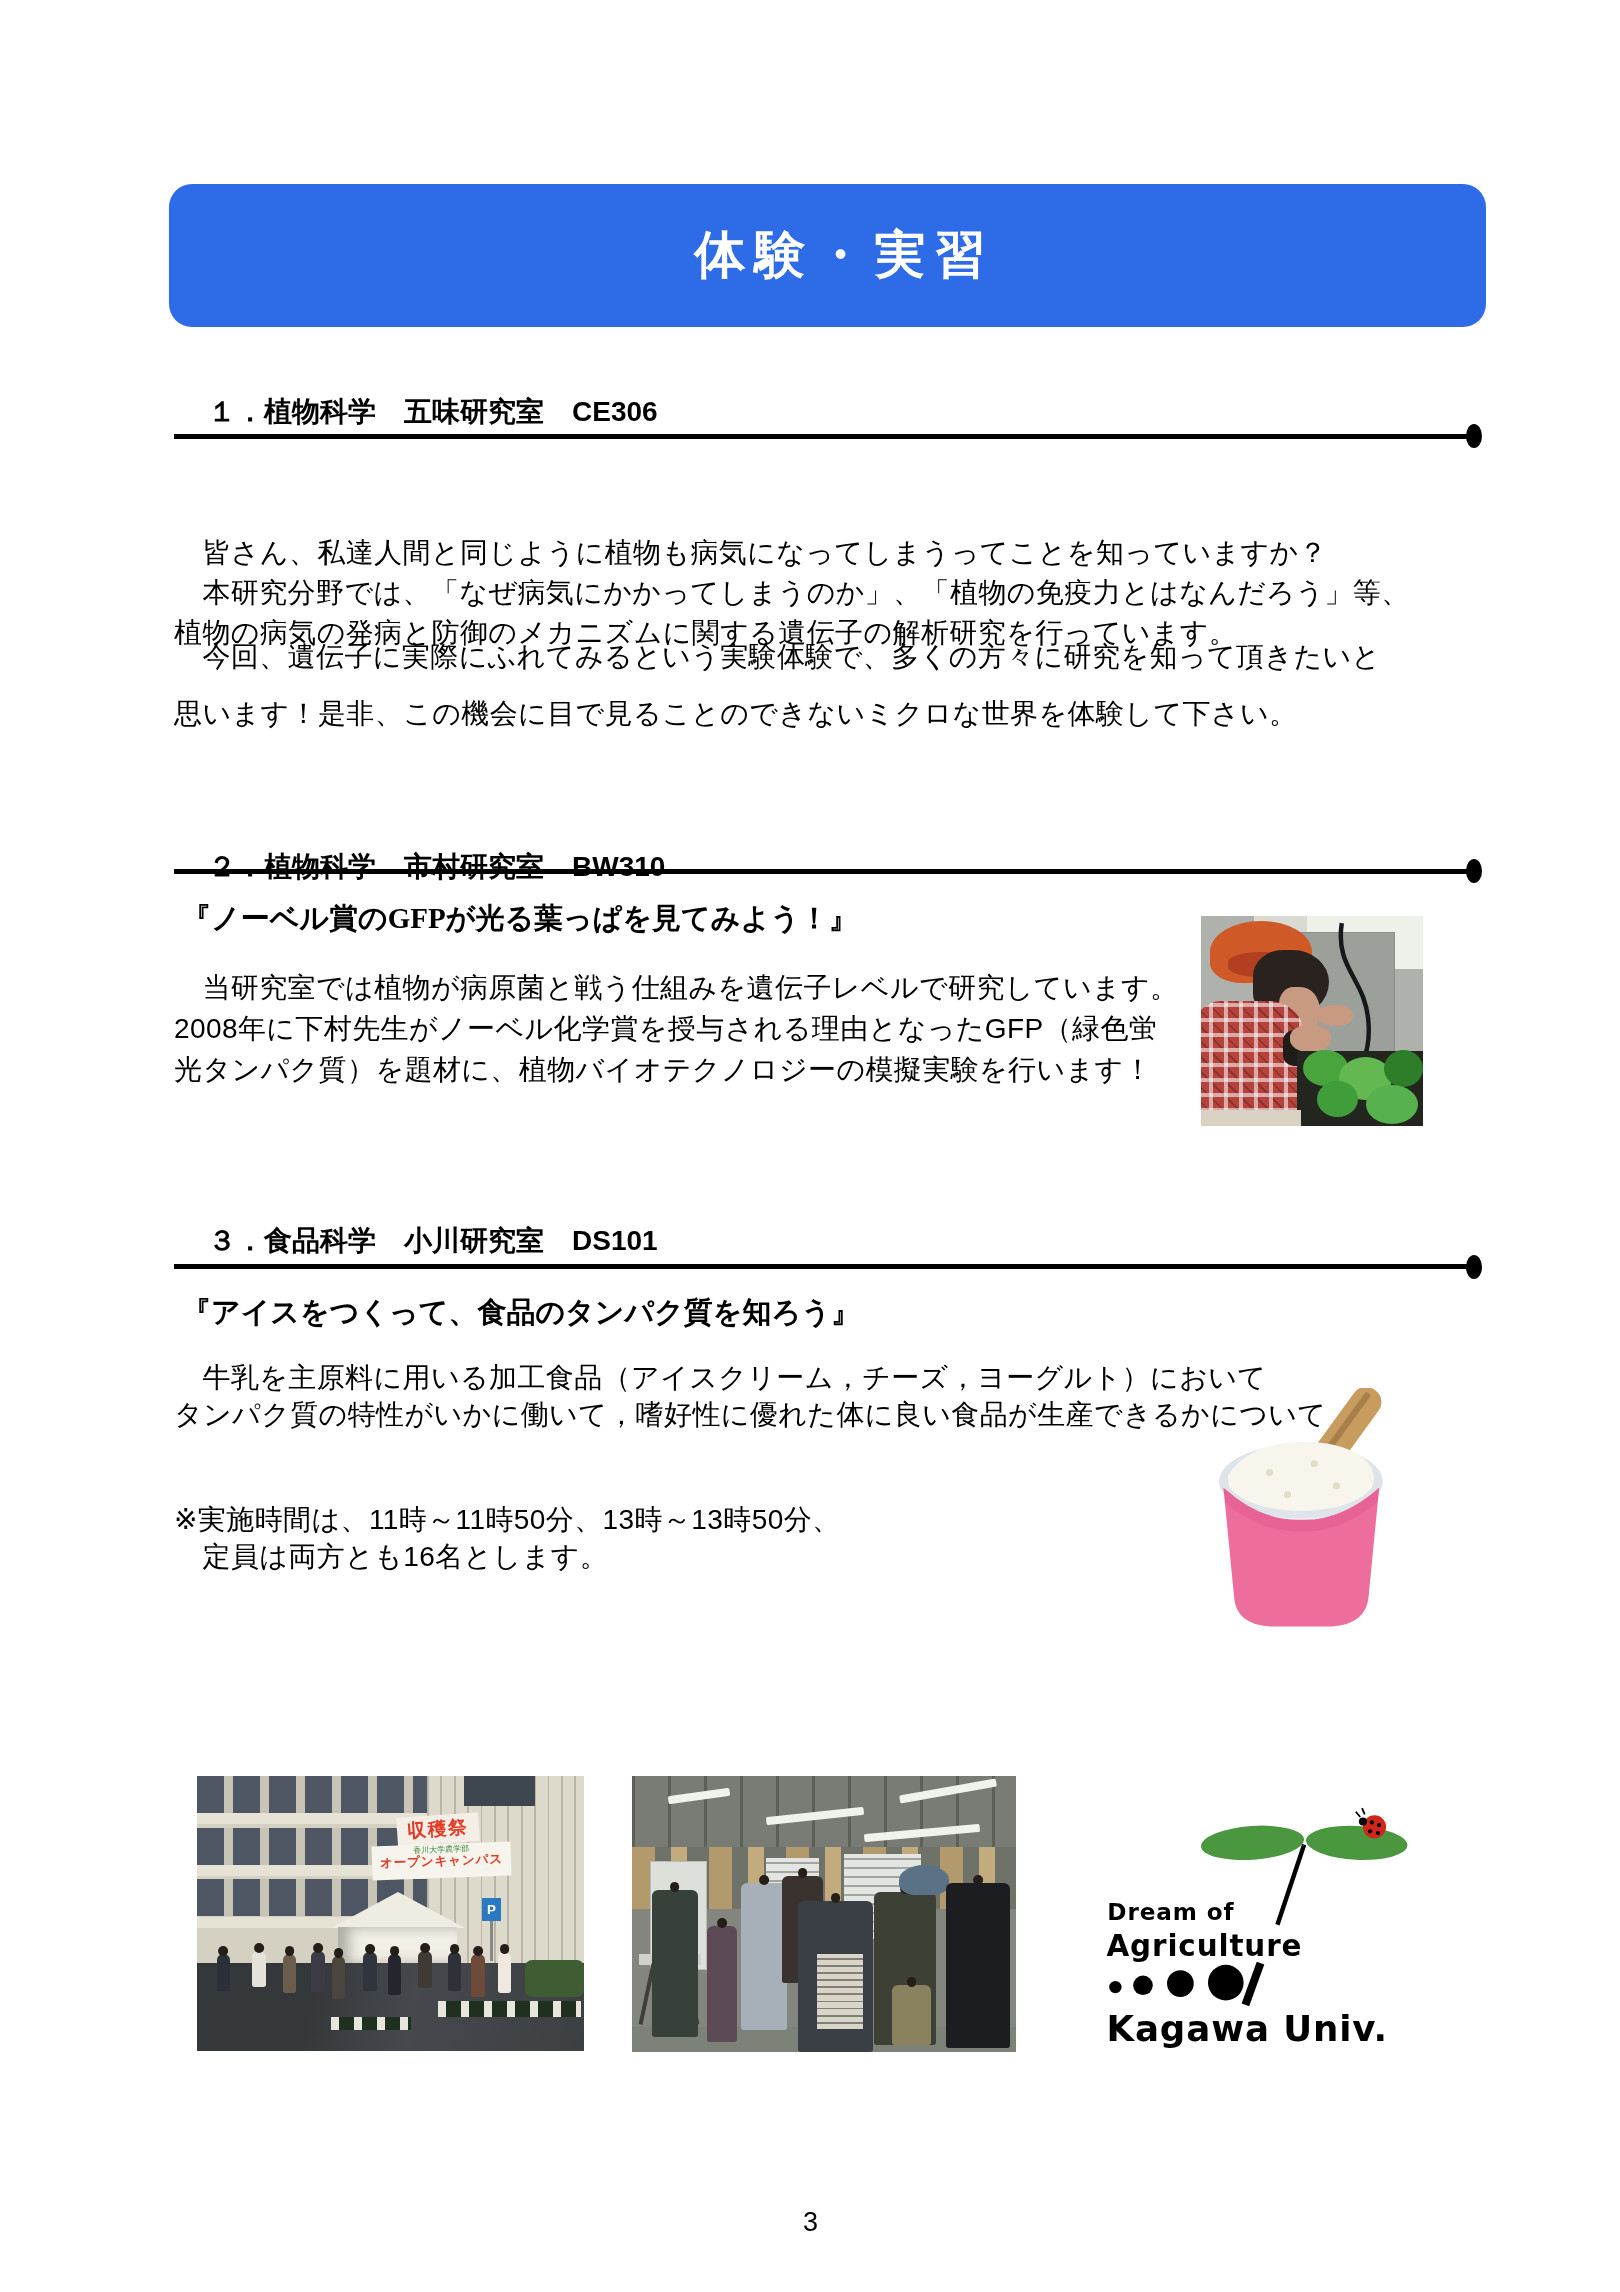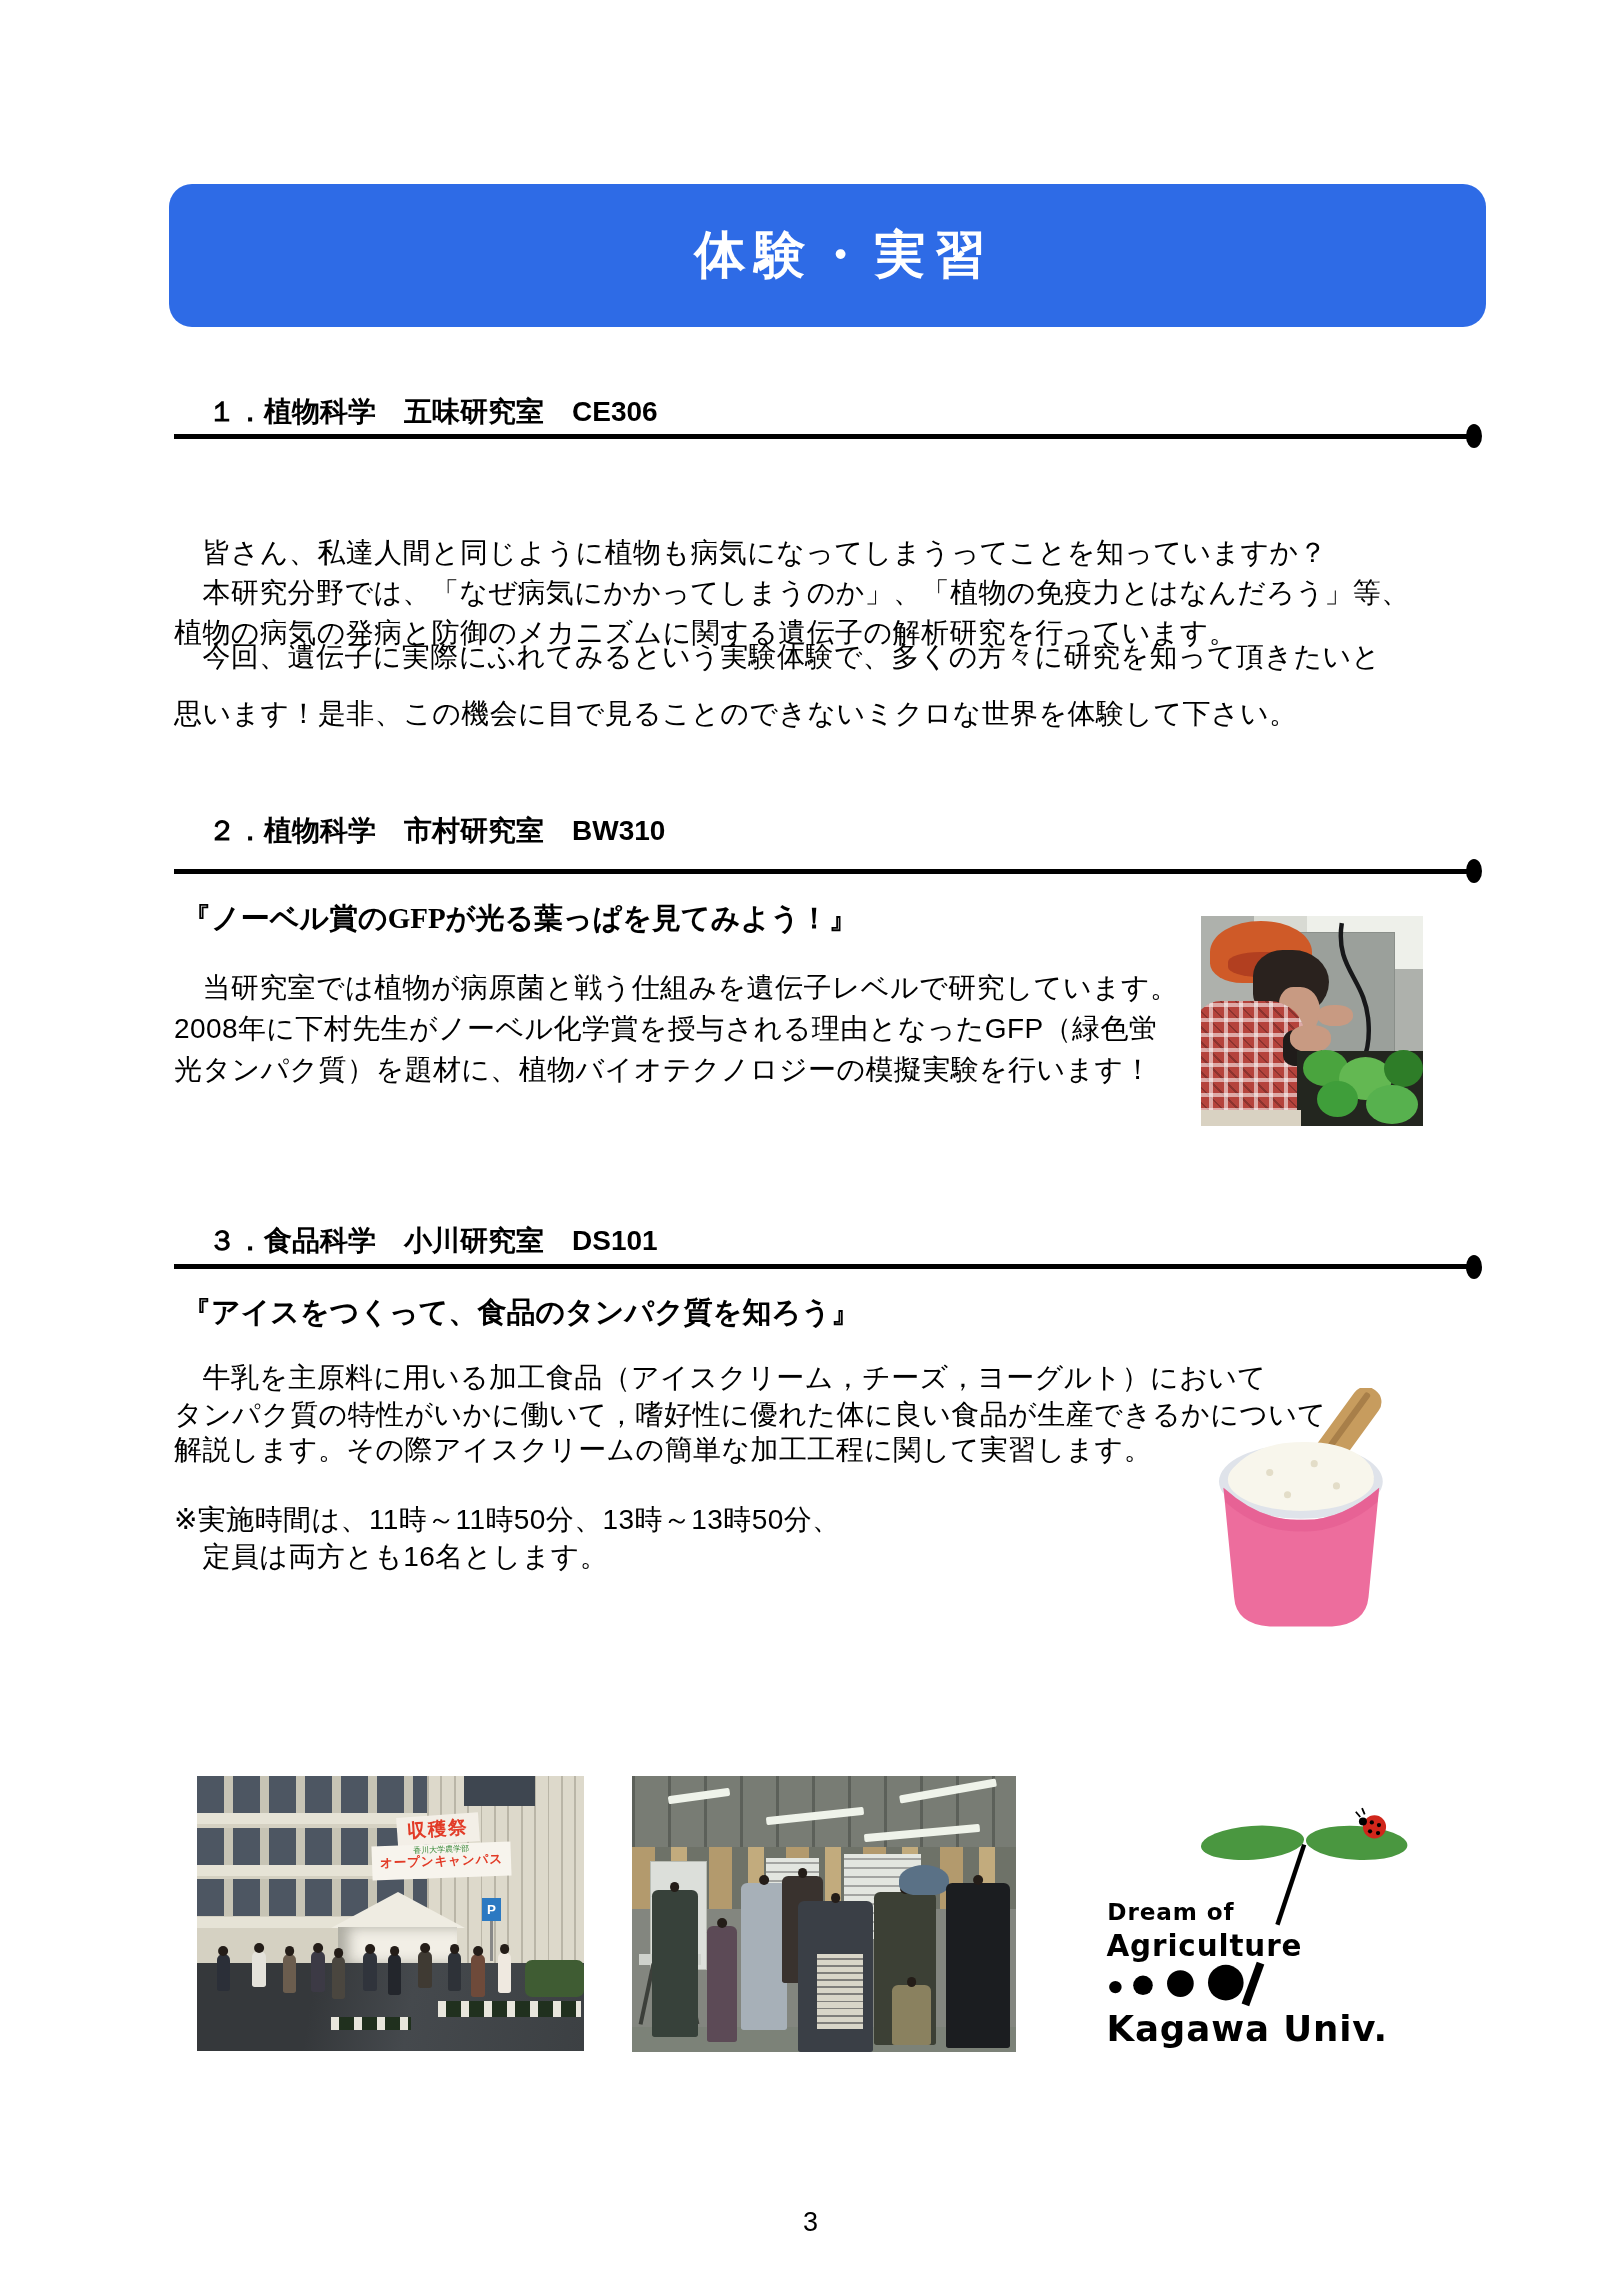--- a/index.html
+++ b/index.html
@@ -110,21 +110,21 @@
 
   <div class="abs sec-header" style="left:208px;top:393px;">１．植物科学　五味研究室　CE306</div>
   <div class="abs divider" style="left:174px;top:434px;width:1294px;"></div>
   <div class="abs divider-dot" style="left:1466px;top:424px;"></div>
   <div class="abs bodyline" style="left:174px;top:539px;">　皆さん、私達人間と同じように植物も病気になってしまうってことを知っていますか？</div>
   <div class="abs bodyline" style="left:174px;top:579px;">　本研究分野では、「なぜ病気にかかってしまうのか」、「植物の免疫力とはなんだろう」等、</div>
   <div class="abs bodyline" style="left:174px;top:619px;">植物の病気の発病と防御のメカニズムに関する遺伝子の解析研究を行っています。</div>
   <div class="abs bodyline" style="left:174px;top:643px;text-align:right;">　今回、遺伝子に実際にふれてみるという実験体験で、多くの方々に研究を知って頂きたいと</div>
   <div class="abs bodyline" style="left:174px;top:700px;">思います！是非、この機会に目で見ることのできないミクロな世界を体験して下さい。</div>
 
-  <div class="abs sec-header" style="left:208px;top:812px;text-align:center;">２．植物科学　市村研究室　BW310</div>
+  <div class="abs sec-header" style="left:208px;top:848px;text-align:center;">２．植物科学　市村研究室　BW310</div>
   <div class="abs divider" style="left:174px;top:869px;width:1294px;"></div>
   <div class="abs divider-dot" style="left:1466px;top:859px;"></div>
   <div class="abs headline" style="left:182px;top:899px;font-family:Liberation Serif, serif;">『ノーベル賞のGFPが光る葉っぱを見てみよう！』</div>
   <div class="abs bodyline" style="left:174px;top:974px;">　当研究室では植物が病原菌と戦う仕組みを遺伝子レベルで研究しています。</div>
   <div class="abs bodyline" style="left:174px;top:1015px;">2008年に下村先生がノーベル化学賞を授与される理由となったGFP（緑色蛍</div>
   <div class="abs bodyline" style="left:174px;top:1056px;">光タンパク質）を題材に、植物バイオテクノロジーの模擬実験を行います！</div>
 
   <div class="photo" id="photo-gfp">
     <div class="wall"></div>
     <div class="machine2"></div>
@@ -148,21 +148,20 @@
     <div class="leaf" style="left:165px;top:169px;width:52px;height:39px;background:#57b14e;"></div>
     <div class="table"></div>
   </div>
 
   <div class="abs sec-header" style="left:208px;top:1222px;">３．食品科学　小川研究室　DS101</div>
   <div class="abs divider" style="left:174px;top:1264px;width:1294px;"></div>
   <div class="abs divider-dot" style="left:1466px;top:1255px;"></div>
   <div class="abs headline" style="left:182px;top:1293px;">『アイスをつくって、食品のタンパク質を知ろう』</div>
   <div class="abs bodyline" style="left:174px;top:1364px;">　牛乳を主原料に用いる加工食品（アイスクリーム，チーズ，ヨーグルト）において</div>
   <div class="abs bodyline" style="left:174px;top:1401px;">タンパク質の特性がいかに働いて，嗜好性に優れた体に良い食品が生産できるかについて</div>
-  <div class="abs bodyline" style="left:174px;top:1436px;">解説します。その際アイスクリームの簡単な加工工程に関して実習します。</div>
   <div class="abs bodyline" style="left:174px;top:1506px;">※実施時間は、11時～11時50分、13時～13時50分、</div>
   <div class="abs bodyline" style="left:174px;top:1543px;">　定員は両方とも16名とします。</div>
 
   <svg class="abs" id="icecream" viewBox="0 0 215 300">
     <g transform="rotate(36 130 60)">
       <rect x="118" y="-15" width="34" height="150" rx="16" fill="#c79c5e"></rect>
       <rect x="128" y="-8" width="7" height="130" rx="3" fill="#a87f49"></rect>
       <path d="M112,100 q23,28 48,2 l-6,40 q-18,14 -38,0 z" fill="#c79c5e"></path>
     </g>
     <ellipse cx="95" cy="105" rx="92" ry="42" fill="#dfe3ea"></ellipse>

